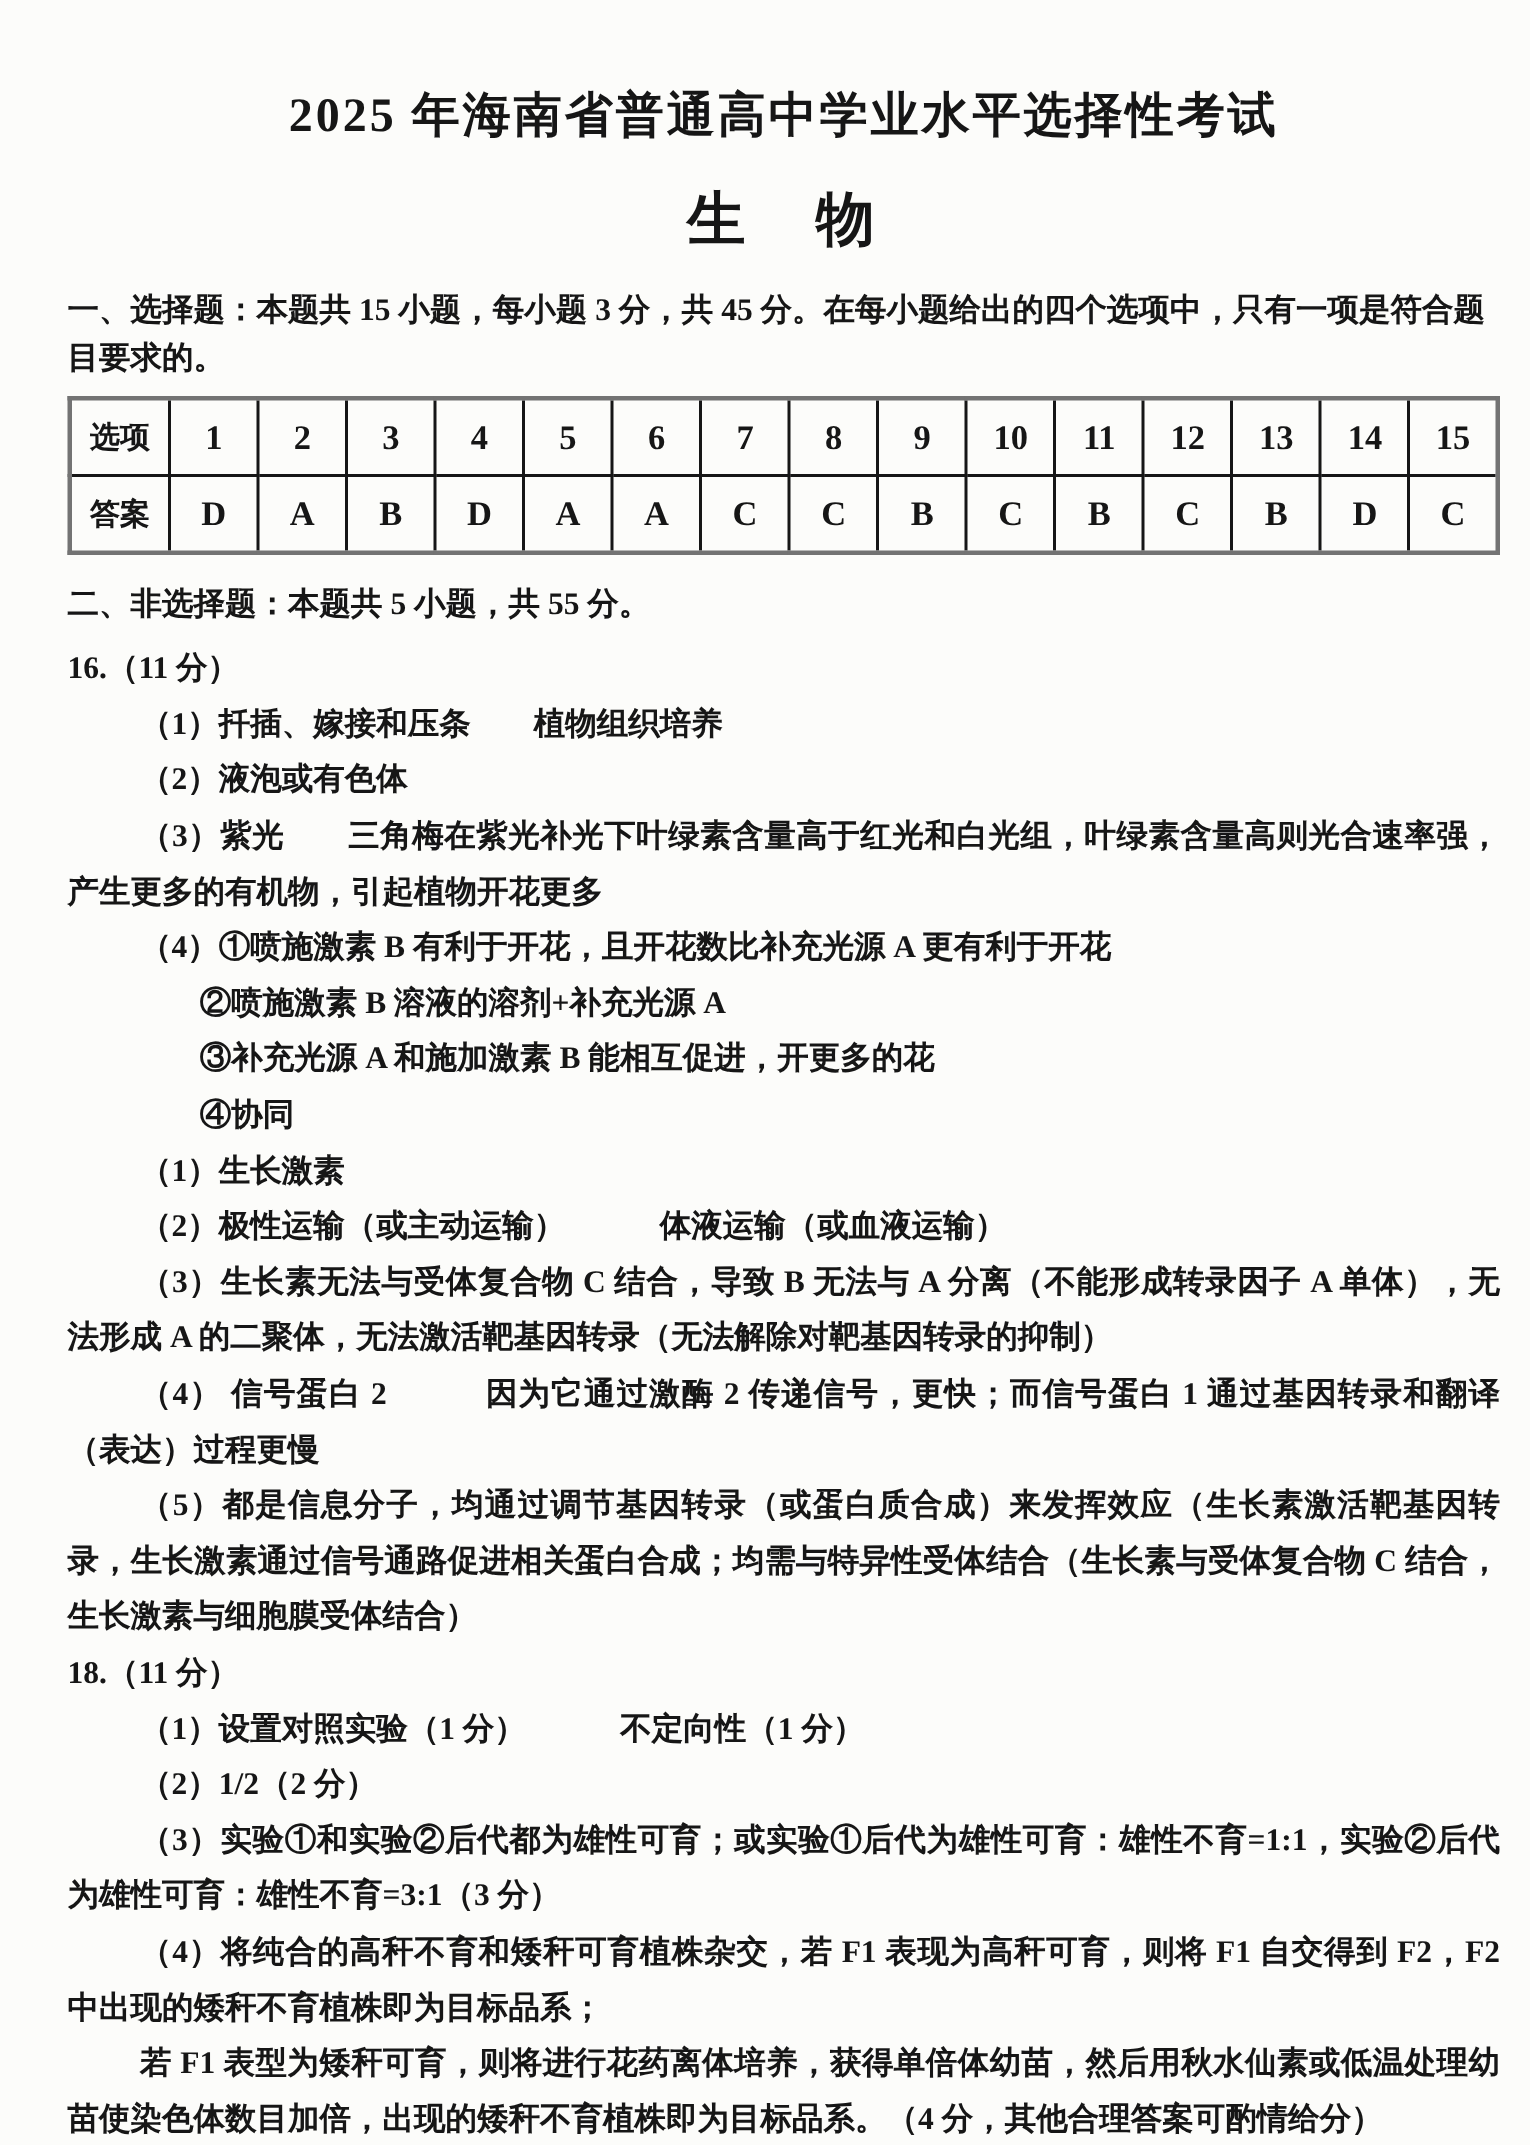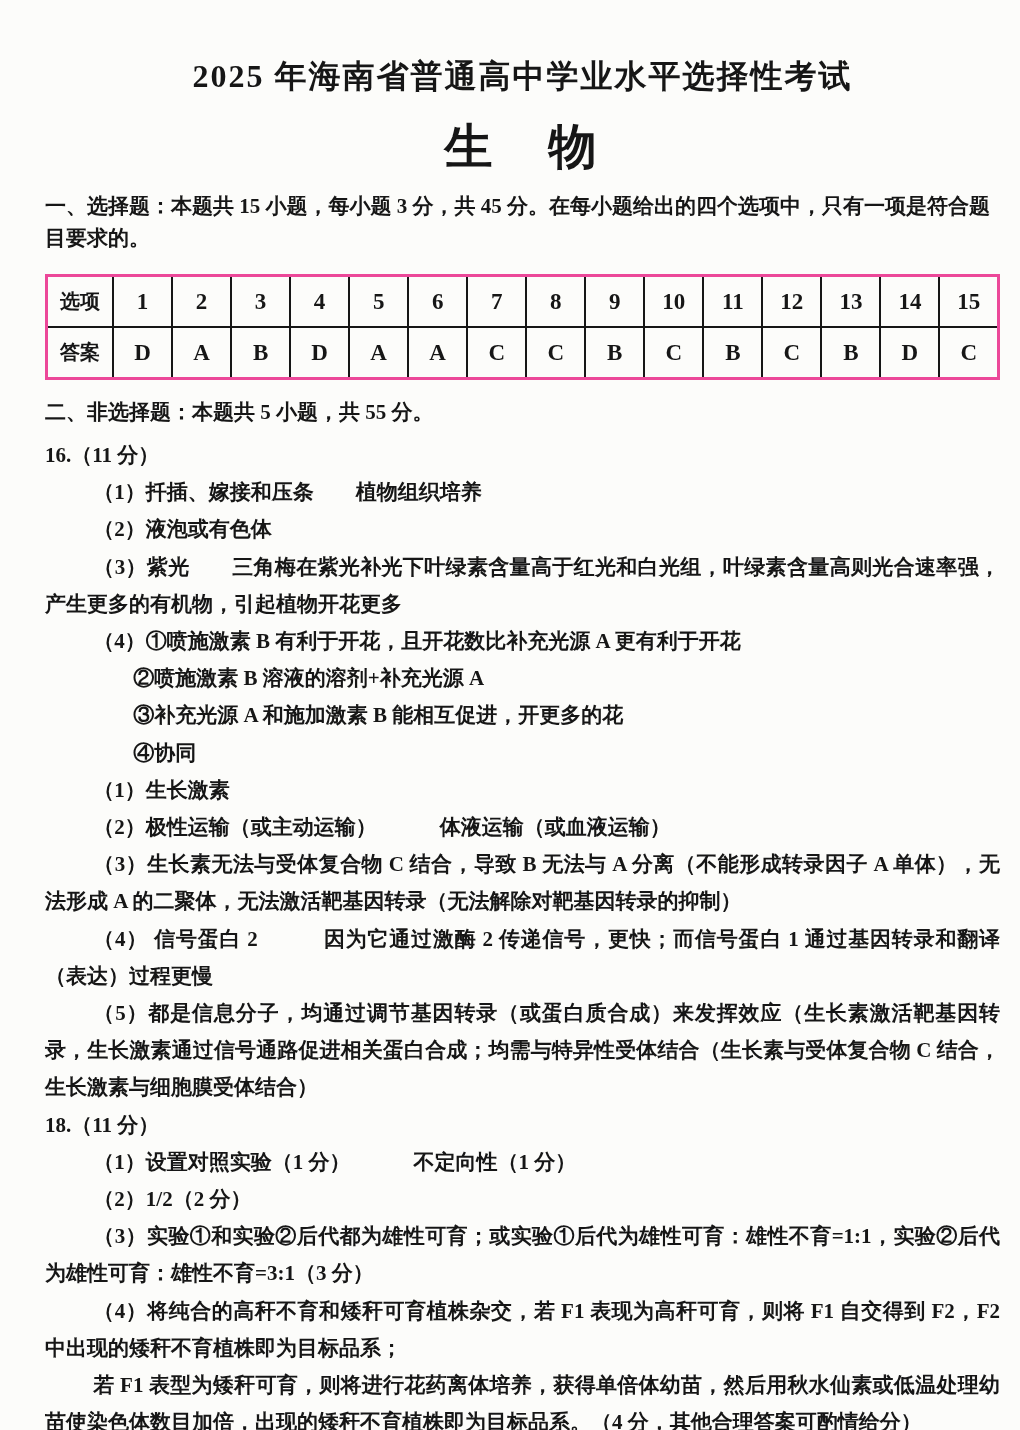--- a/index.html
+++ b/index.html
@@ -22,36 +22,36 @@
     margin: 0;
     text-align: center;
     font-size: 32px;
     font-weight: 700;
     letter-spacing: 2px;
     line-height: 48px;
   }
   .subject {
     margin: 20px 0 0 0;
     text-align: center;
-    font-size: 48px;
+    font-size: 39px;
     font-weight: 700;
     letter-spacing: 4px;
     line-height: 54px;
   }
   .sec-heading {
     margin: 16px 0 0 0;
     font-size: 21px;
     font-weight: 700;
     line-height: 32px;
   }
   .answer-table {
-    margin-top: 20px;
+    margin-top: 10px;
     width: 100%;
     border-collapse: collapse;
-    border: 3px solid #ec4899;
+    border: 3px solid #737373;
     table-layout: fixed;
   }
   .answer-table td {
     border: 2px solid #161616;
     text-align: center;
     vertical-align: middle;
     height: 49px;
     font-weight: 700;
     font-size: 23px;
     padding: 0;

